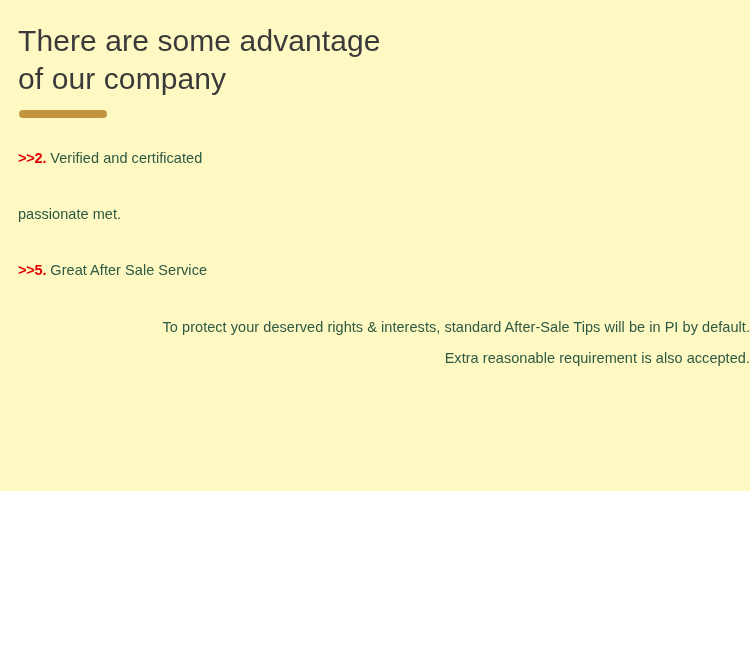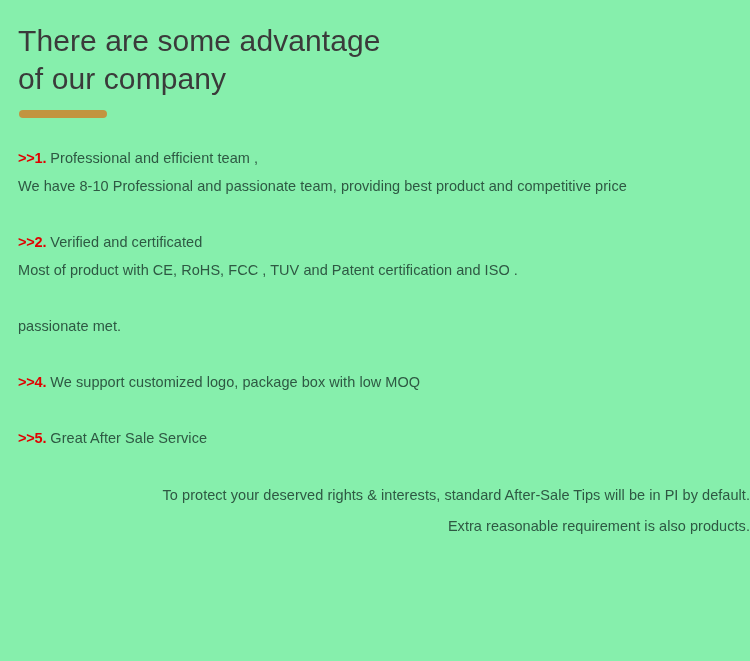--- a/index.html
+++ b/index.html
@@ -11,22 +11,22 @@
     width: 750px;
     height: 661px;
     font-family: "Liberation Sans", sans-serif;
     -webkit-font-smoothing: antialiased;
     overflow: hidden;
   }
 
   .page {
     position: relative;
     width: 750px;
-    height: 661px;
-    background: #86efac;
+    height: 491px;
+    background: #fef9c3;
     box-sizing: border-box;
   }
 
   
   .heading-block {
     padding: 22px 0 0 18px;
   }
   .heading {
     font-size: 30px;
     line-height: 38px;
@@ -92,41 +92,33 @@
 <div class="page">
 
   <div class="heading-block">
     <h1 class="heading">There are some advantage
 of our company</h1>
     <div class="rule"></div>
   </div>
 
   <div class="content">
 
-    <div class="item">
-      <div class="line"><span class="marker">&gt;&gt;1.</span><span class="headline-text"> Professional and efficient team ,</span></div>
-      <div class="line">We have 8-10 Professional and passionate team, providing best product and competitive price</div>
-    </div>
 
     <div class="item">
       <div class="line"><span class="marker">&gt;&gt;2.</span><span class="headline-text"> Verified and certificated</span></div>
-      <div class="line">Most of product with CE, RoHS, FCC , TUV and Patent certification and ISO .</div>
     </div>
 
     <div class="item">
       <div class="line">passionate met.</div>
     </div>
 
-    <div class="item">
-      <div class="line"><span class="marker">&gt;&gt;4.</span><span class="headline-text"> We support customized logo, package box with low MOQ</span></div>
-    </div>
 
     <div class="item">
       <div class="line"><span class="marker">&gt;&gt;5.</span><span class="headline-text"> Great After Sale Service</span></div>
     </div>
 
     <div class="closing">
       <div class="line">To protect your deserved rights &amp; interests, standard After-Sale Tips will be in PI by default.</div>
-      <div class="line">Extra reasonable requirement is also products.</div>
+      <div class="line">Extra reasonable requirement is also accepted.</div>
     </div>
 
   </div>
 </div>
 
 </body></html>

